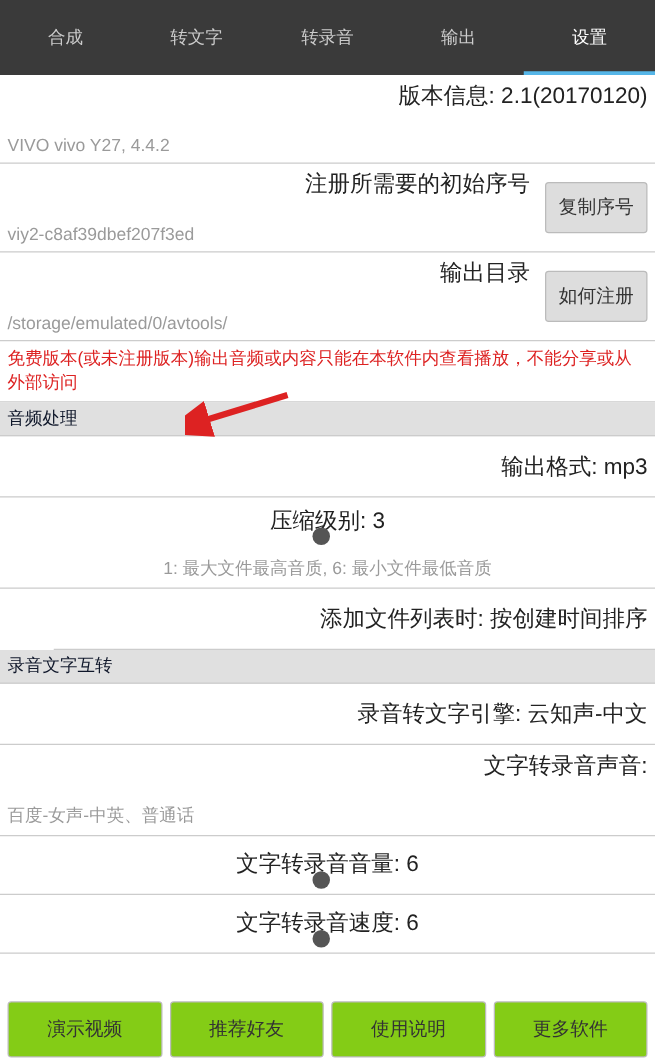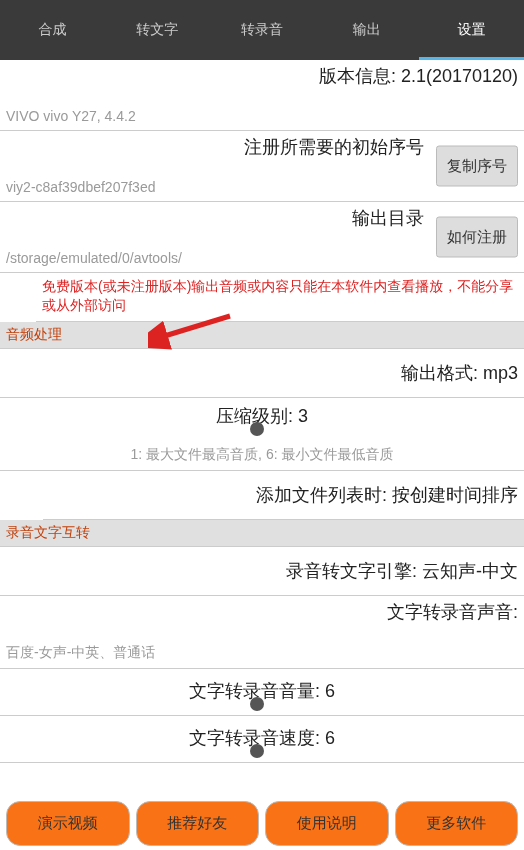--- a/index.html
+++ b/index.html
@@ -66,25 +66,24 @@
     font-size: 15px;
     color: #333;
     cursor: pointer;
   }
   .red-note {
     color: #d22;
     font-size: 14px;
     padding: 4px 6px 6px 6px;
     line-height: 1.35;
     border-bottom: 1px solid #ccc;
-    margin-left: 36px;
   }
   .group-header {
     background: #e0e0e0;
-    color: #c2410c;
+    color: #0f172a;
     font-size: 14px;
     padding: 4px 6px;
     border-bottom: 1px solid #ccc;
   }
   .slider-row {
     display: flex;
     align-items: center;
     border-bottom: 1px solid #ccc;
     padding: 10px 6px;
     flex-direction: column;
@@ -117,23 +116,23 @@
   }
   .bottom-buttons {
     position: absolute;
     left: 0; right: 0; bottom: 4px;
     display: flex;
     gap: 6px;
     padding: 0 6px;
   }
   .bottom-btn {
     flex: 1;
-    background: #f97316;
+    background: #84cc16;
     border: 1px solid #bbb;
-    border-radius: 14px;
+    border-radius: 3px;
     text-align: center;
     padding: 12px 0;
     font-size: 15px;
     color: #333;
     cursor: pointer;
   }
   .arrow {
     position: absolute;
     pointer-events: none;
   }

